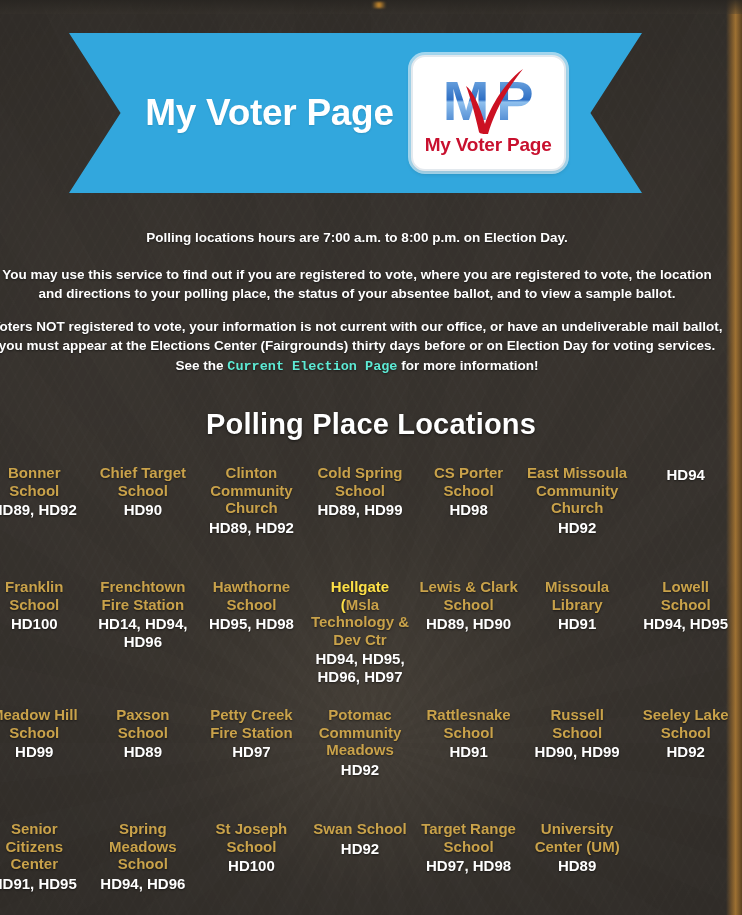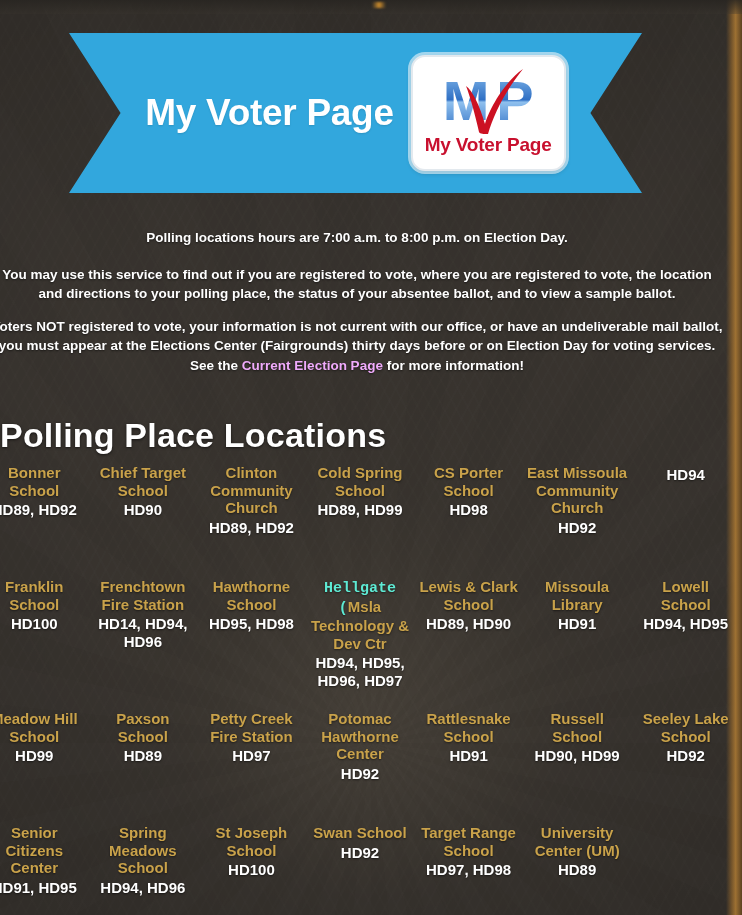--- a/index.html
+++ b/index.html
@@ -181,36 +181,37 @@
     color: #ffffff;
     font-size: 13.5px;
     font-weight: bold;
     line-height: 1.45;
     margin-bottom: 13px;
     text-shadow: 0 1px 2px rgba(0,0,0,0.55);
   }
   .info-block p.hours { margin-bottom: 17px; }
   .info-block p.normal { font-weight: bold; }
   .link-gold {
-    color: #f0abfc;
+    color: #5eead4;
     text-decoration: none;
+    font-family: Liberation Mono, monospace;
   }
 
   
   .section-heading {
     position: absolute;
     top: 408px;
     left: 0;
     width: 742px;
+    text-align: center;
     color: #ffffff;
-    font-size: 34px;
+    font-size: 29px;
     font-weight: bold;
     letter-spacing: 0.2px;
     text-shadow: 0 1px 3px rgba(0,0,0,0.6);
-    margin-top: 8px;
   }
 
   
   .pp-grid {
     position: absolute;
     top: 460px;
     left: -22px;
     width: 764px;
     display: grid;
     grid-template-columns: repeat(7, 1fr);
@@ -226,22 +227,21 @@
   .pp-name {
     display: block;
     color: #c9a24a;
     font-size: 15px;
     font-weight: bold;
     line-height: 1.17;
     text-decoration: none;
     text-shadow: 0 1px 2px rgba(0,0,0,0.5);
   }
   .pp-name .white-part {
-    color: #5eead4;
-    font-family: Liberation Mono, monospace;
+    color: #fde047;
   }
   .pp-hd {
     display: block;
     margin-top: 2px;
     color: #ffffff;
     font-size: 15px;
     font-weight: bold;
     line-height: 1.2;
     text-shadow: 0 1px 2px rgba(0,0,0,0.55);
   }
@@ -351,21 +351,21 @@
       </div>
       <div class="pp-cell">
         <a class="pp-name" href="#">Paxson School</a>
         <span class="pp-hd">HD89</span>
       </div>
       <div class="pp-cell">
         <a class="pp-name" href="#">Petty Creek Fire Station</a>
         <span class="pp-hd">HD97</span>
       </div>
       <div class="pp-cell">
-        <a class="pp-name" href="#">Potomac Hawthorne Center</a>
+        <a class="pp-name" href="#">Potomac Community Meadows</a>
         <span class="pp-hd">HD92</span>
       </div>
       <div class="pp-cell">
         <a class="pp-name" href="#">Rattlesnake School</a>
         <span class="pp-hd">HD91</span>
       </div>
       <div class="pp-cell">
         <a class="pp-name" href="#">Russell School</a>
         <span class="pp-hd">HD90, HD99</span>
       </div>

